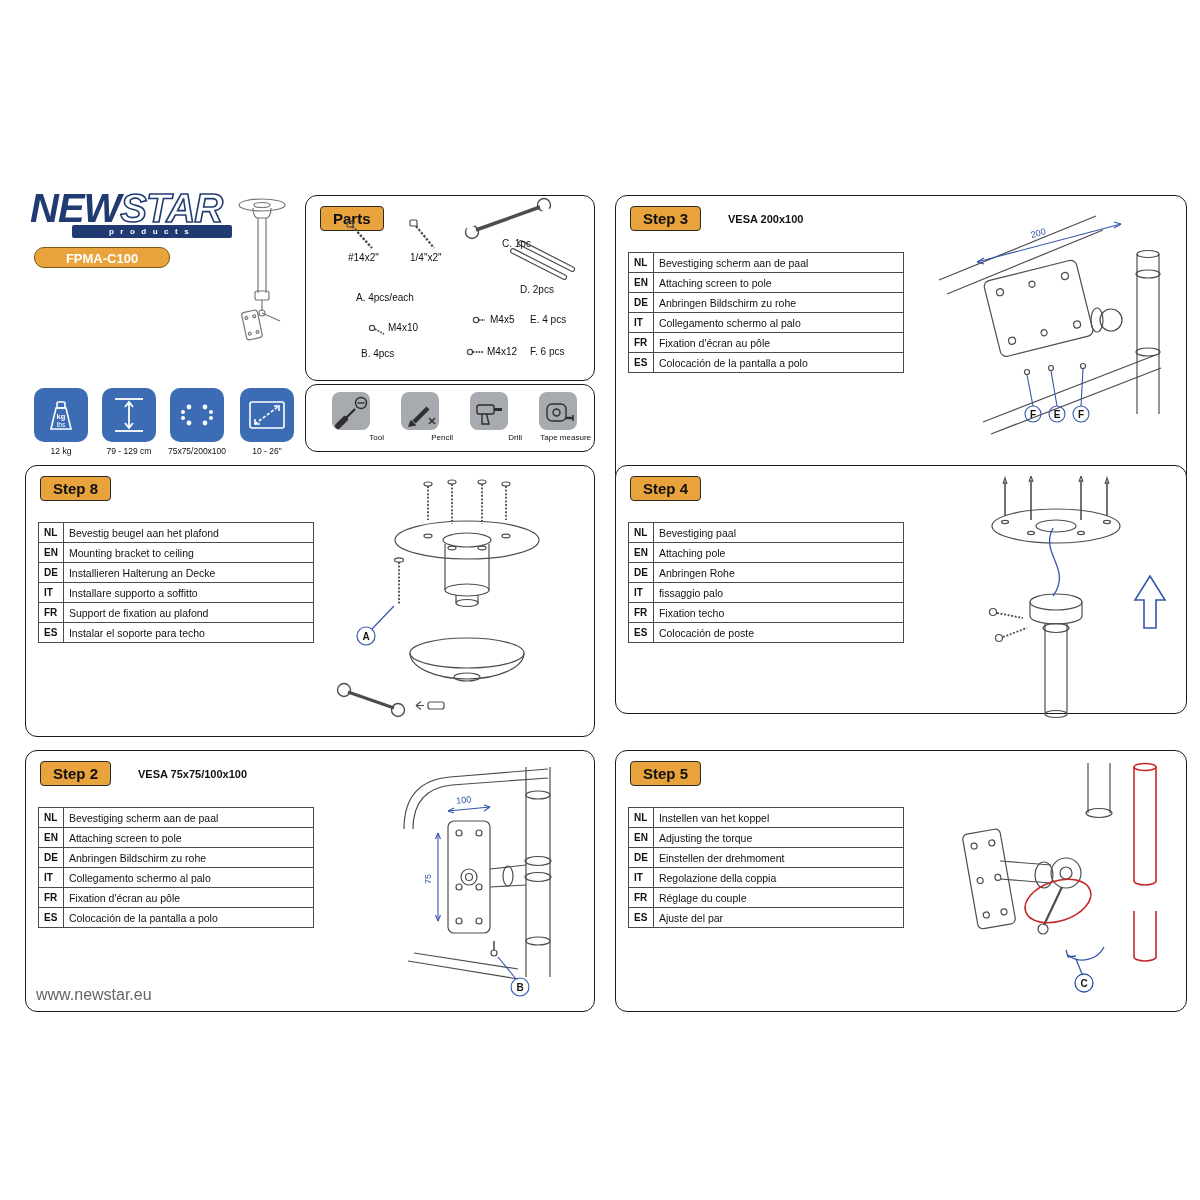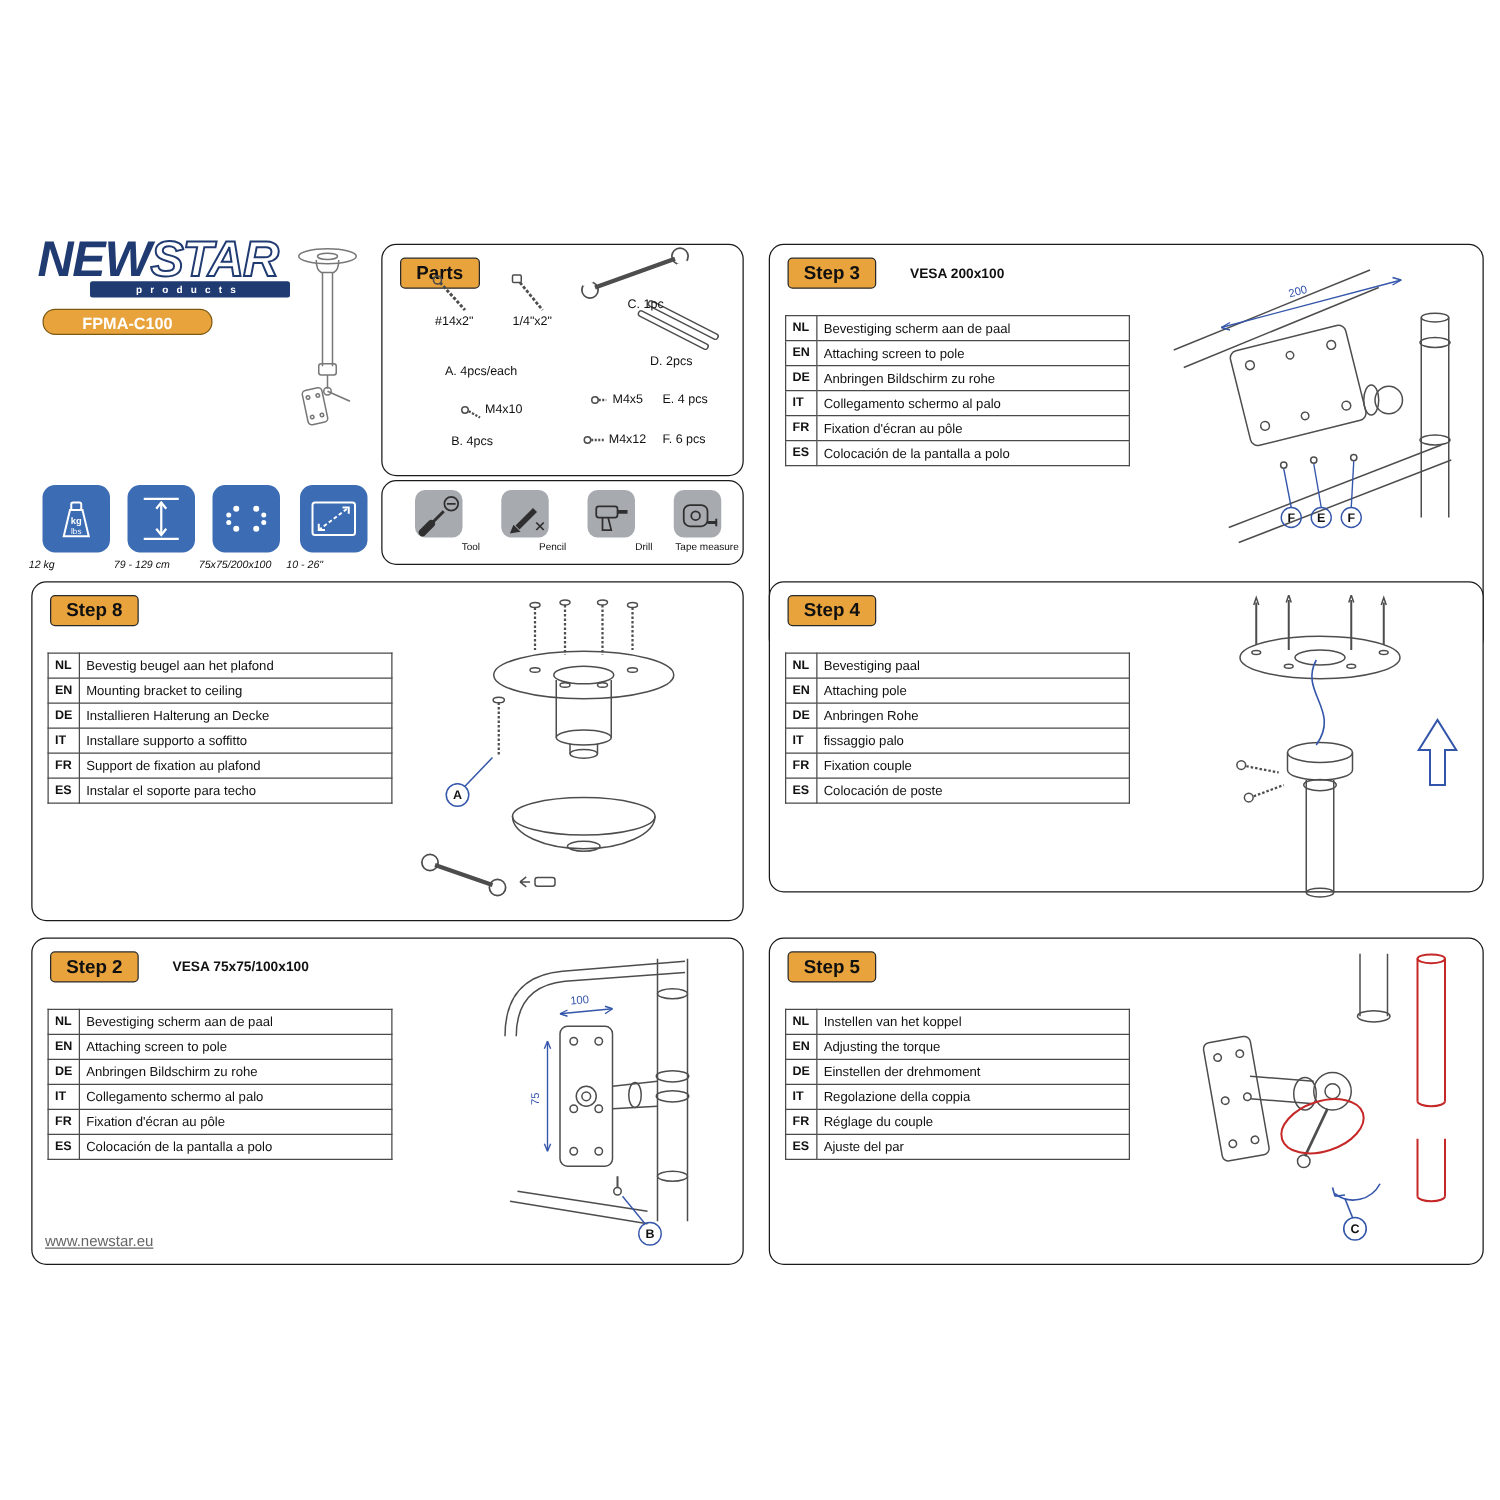--- a/index.html
+++ b/index.html
@@ -10,34 +10,34 @@
   .badge { position:absolute; left:14px; top:10px; background:#E8A33C; border:1.2px solid #2a2a2a;
            border-radius:4px; padding:3px 12px; font-size:15px; font-weight:bold; color:#101010; }
   .subtitle { position:absolute; left:112px; top:17px; font-size:11px; font-weight:bold; }
   .ltable { position:absolute; left:12px; top:56px; border-collapse:collapse; }
   .ltable td { border:1px solid #4a4a4a; font-size:10.5px; height:20px; padding:0 5px; white-space:nowrap; }
   .ltable td.code { font-weight:bold; font-size:10px; width:24px; }
   .ltable td.txt { width:250px; }
   .illus { position:absolute; }
   .plabel { position:absolute; font-size:10px; white-space:nowrap; }
   .spec-tile { position:absolute; width:54px; height:54px; background:#3B6CB4; border-radius:10px; }
-  .spec-label { position:absolute; font-size:8.5px; width:76px;font-style:italic; }
+  .spec-label { position:absolute; font-size:8.5px; text-align:center; width:76px; }
   .tool-tile { position:absolute; width:38px; height:38px; background:#A7ABB0; border-radius:8px; }
   .tool-label { position:absolute; font-size:8px; text-align:right; width:66px; }
   .logo { position:absolute; left:30px; top:188px; width:215px; }
   .logo-text { font-style:italic; font-weight:bold; font-size:40px; line-height:1; letter-spacing:-1px; }
   .logo-new { color:#203A72;margin-top:37px; }
   .logo-star { color:#fff; -webkit-text-stroke:1.6px #203A72; }
   .logo-bar { margin-top:-3px; margin-left:42px; width:160px; height:13px; background:#203A72;
               border-radius:2px; color:#fff; font-size:8px; letter-spacing:6.5px; line-height:13px;
               text-align:center; font-weight:bold; }
   .model-badge { position:absolute; left:34px; top:247px; width:136px; height:21px; background:#E8A33C;
                  border:1.2px solid #7c5a14; border-radius:10px; color:#fff; font-weight:bold;
                  font-size:13px; text-align:center; line-height:21px; }
-  .website { position:absolute; left:36px; top:986px; font-size:12px; color:#666;text-decoration:underline; }
+  .website { position:absolute; left:36px; top:986px; font-size:16px; color:#666; }
   svg text { font-family:"Liberation Sans", sans-serif; }
   .marker-text { font-size:10px; font-weight:bold; fill:#111; }
   .dim-text { font-size:9px; fill:#3355AA; }
 </style>
 </head>
 <body>
 
 <div class="page">
 
   <div class="logo">
@@ -369,21 +369,21 @@
       <tr>
             <td class="code">DE</td>
             <td class="txt">Anbringen Rohe</td>
           </tr>
       <tr>
             <td class="code">IT</td>
             <td class="txt">fissaggio palo</td>
           </tr>
       <tr>
             <td class="code">FR</td>
-            <td class="txt">Fixation couple</td>
+            <td class="txt">Fixation techo</td>
           </tr>
       <tr>
             <td class="code">ES</td>
             <td class="txt">Colocación de poste</td>
           </tr>
     </tbody>
       </table>
     <svg class="illus" style="left:325px;top:10px" width="235" height="252">
       <g stroke="#4d4d4d" stroke-width="1.2" fill="none">
         <line x1="64" y1="6" x2="64" y2="40" stroke-width="1.6"></line>

